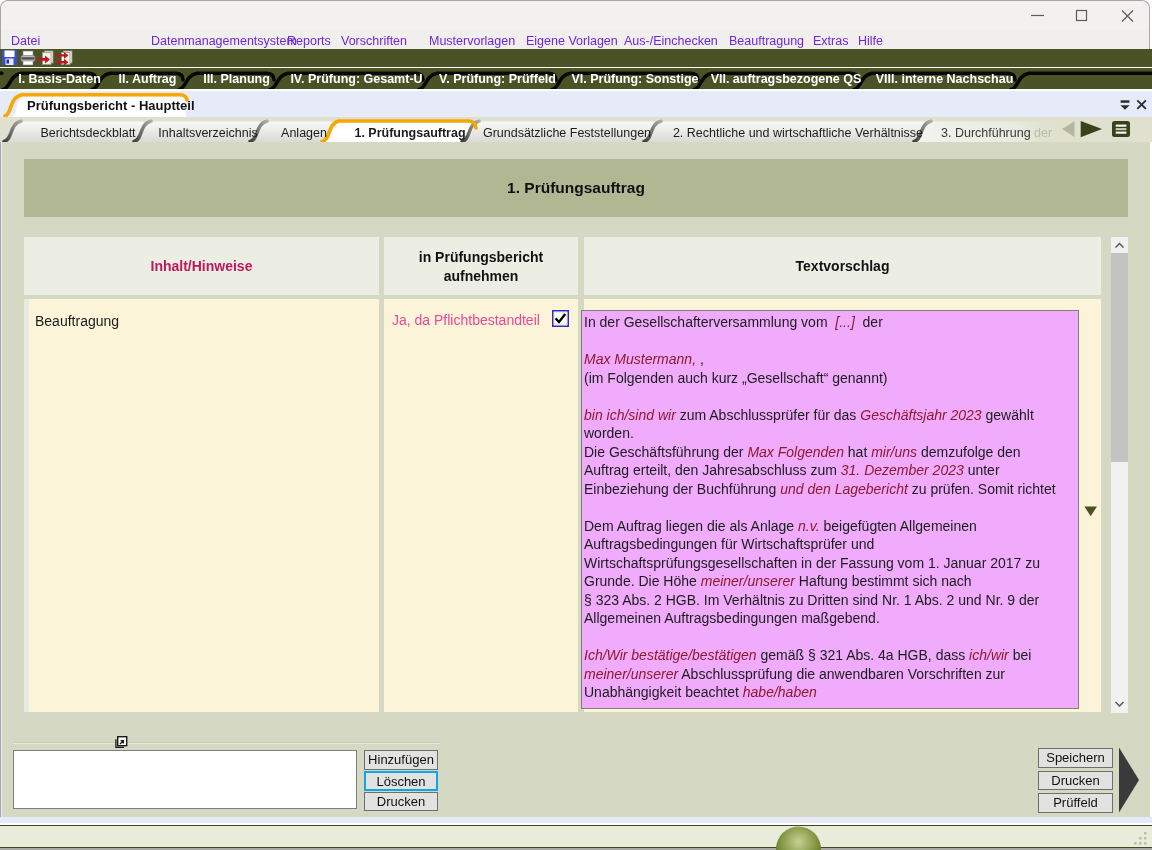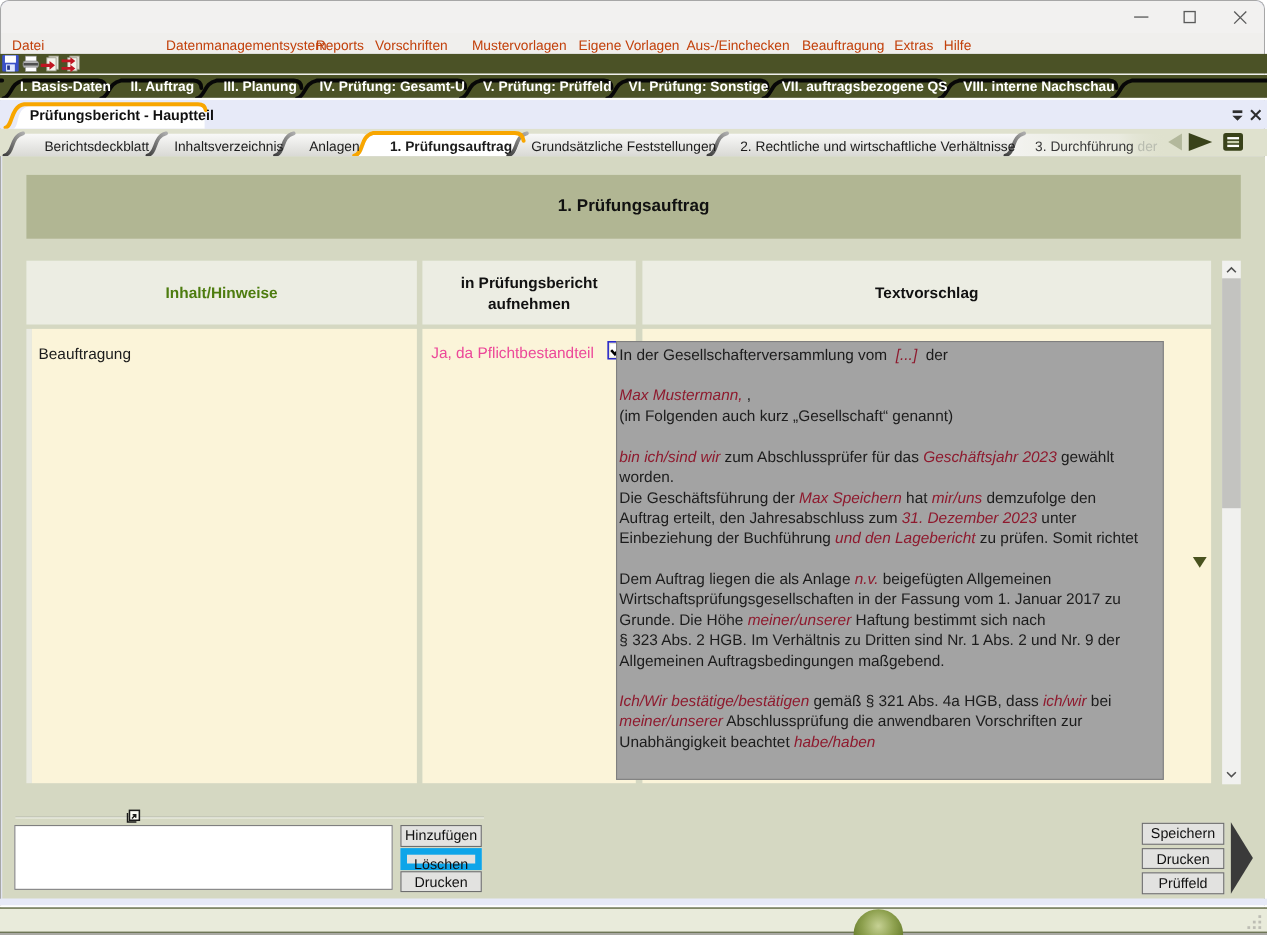--- a/index.html
+++ b/index.html
@@ -10,21 +10,21 @@
 
 <div class="abs" style="left:0;top:0;width:1150px;height:850px;border:1px solid #a7a7a7;border-bottom:none;border-radius:8px 8px 0 0;box-sizing:border-box;background:#e7eaf8;"></div>
 
 <div class="abs" style="left:1px;top:1px;width:1148px;height:29px;background:#f2f1f0;border-radius:8px 8px 0 0;"></div>
 <svg class="abs" style="left:1020px;top:0" width="130" height="30">
   <line x1="11" y1="15.5" x2="24" y2="15.5" stroke="#5a5a5a" stroke-width="1.2"></line>
   <rect x="56.5" y="10.5" width="10" height="10" fill="none" stroke="#5a5a5a" stroke-width="1.2"></rect>
   <path d="M102,10.5 L113,21.5 M113,10.5 L102,21.5" stroke="#5a5a5a" stroke-width="1.2"></path>
 </svg>
 
-<div class="abs" style="left:1px;top:30px;width:1148px;height:18.5px;background:#f0efed;font-size:12.5px;color:#c2410c;">
+<div class="abs" style="left:1px;top:30px;width:1148px;height:18.5px;background:#f0efed;font-size:12.5px;color:#6d28d9;">
     <span style="position:absolute;left:10px;top:3.5px">Datei</span>
     <span style="position:absolute;left:50px;top:21px">Zahlenmodul</span>
     <span style="position:absolute;left:150px;top:3.5px">Datenmanagementsystem</span>
     <span style="position:absolute;left:286px;top:3.5px">Reports</span>
     <span style="position:absolute;left:340px;top:3.5px">Vorschriften</span>
     <span style="position:absolute;left:428px;top:3.5px">Mustervorlagen</span>
     <span style="position:absolute;left:525px;top:3.5px">Eigene Vorlagen</span>
     <span style="position:absolute;left:623px;top:3.5px">Aus-/Einchecken</span>
     <span style="position:absolute;left:728px;top:3.5px">Beauftragung</span>
     <span style="position:absolute;left:812px;top:3.5px">Extras</span>
@@ -130,50 +130,51 @@
   <rect x="1115.7" y="14.6" width="10.7" height="2.1" fill="#ffffff"></rect>
 </svg>
 
 <div class="abs" style="left:2px;top:142px;width:1148px;height:675px;background:#d5d8c2;"></div>
 <div class="abs" style="left:24px;top:159px;width:1104px;height:58px;background:#b1b693;"></div>
 <div class="abs" style="left:24px;top:159px;width:1104px;height:58px;line-height:58px;text-align:center;font-size:15.5px;font-weight:bold;color:#111;">1. Prüfungsauftrag</div>
 
 <div class="abs" style="left:24px;top:237px;width:355px;height:58px;background:#ecede3;"></div>
 <div class="abs" style="left:384px;top:237px;width:194px;height:58px;background:#ecede3;"></div>
 <div class="abs" style="left:584px;top:237px;width:517px;height:58px;background:#ecede3;"></div>
-<div class="abs" style="left:24px;top:258px;width:355px;text-align:center;font-size:14px;font-weight:bold;color:#4d7c0f;">Inhalt/Hinweise</div>
+<div class="abs" style="left:24px;top:258px;width:355px;text-align:center;font-size:14px;font-weight:bold;color:#be185d;">Inhalt/Hinweise</div>
 <div class="abs" style="left:384px;top:248px;width:194px;text-align:center;font-size:14px;font-weight:bold;color:#111;line-height:19px;">in Prüfungsbericht<br>aufnehmen</div>
 <div class="abs" style="left:584px;top:258px;width:517px;text-align:center;font-size:14px;font-weight:bold;color:#111;">Textvorschlag</div>
 
 <div class="abs" style="left:24px;top:299px;width:5px;height:413px;background:#e9eae1;"></div>
 <div class="abs" style="left:29px;top:299px;width:350px;height:413px;background:#fbf4d9;"></div>
 <div class="abs" style="left:384px;top:299px;width:194px;height:413px;background:#fbf4d9;"></div>
 <div class="abs" style="left:584px;top:299px;width:517px;height:413px;background:#fbf4d9;"></div>
 <div class="abs" style="left:35px;top:313px;font-size:14px;color:#1c1c1c;">Beauftragung</div>
 <div class="abs" style="left:392px;top:312px;font-size:14px;color:#ec4899;">Ja, da Pflichtbestandteil</div>
 <svg class="abs" style="left:552px;top:310px" width="17" height="17">
   <rect x="0.8" y="0.8" width="15.4" height="15.4" fill="#ffffff" stroke="#2b2bc8" stroke-width="1.6"></rect>
   <rect x="2.2" y="2.2" width="12.6" height="12.6" fill="none" stroke="#e3e3cf" stroke-width="1"></rect>
   <path d="M3.6,8.4 L7,12 L13.2,4" stroke="#000" stroke-width="2.3" fill="none"></path>
 </svg>
 
-<div class="abs" style="left:560px;top:310px;width:498px;height:399px;background:#a3a3a3;border:1px solid #7f7f7f;box-sizing:border-box;overflow:hidden;">
+<div class="abs" style="left:581px;top:310px;width:498px;height:399px;background:#f0abfc;border:1px solid #7f7f7f;box-sizing:border-box;overflow:hidden;">
   <div style="position:absolute;left:2px;top:2px;width:494px;font-size:14px;line-height:18.5px;color:#1c1c1c;">
       <div style="white-space:nowrap;height:18.5px">In der Gesellschafterversammlung vom&nbsp; <i style="color:#8e1a2e">[...]</i>&nbsp; der</div>
       <div style="white-space:nowrap;height:18.5px">&nbsp;</div>
       <div style="white-space:nowrap;height:18.5px"><i style="color:#8e1a2e">Max Mustermann,</i> ,</div>
       <div style="white-space:nowrap;height:18.5px">(im Folgenden auch kurz „Gesellschaft“ genannt)</div>
       <div style="white-space:nowrap;height:18.5px">&nbsp;</div>
       <div style="white-space:nowrap;height:18.5px"><i style="color:#8e1a2e">bin ich/sind wir</i> zum Abschlussprüfer für das <i style="color:#8e1a2e">Geschäftsjahr 2023</i> gewählt</div>
       <div style="white-space:nowrap;height:18.5px">worden.</div>
-      <div style="white-space:nowrap;height:18.5px">Die Geschäftsführung der <i style="color:#8e1a2e">Max Speichern</i> hat <i style="color:#8e1a2e">mir/uns</i> demzufolge den</div>
+      <div style="white-space:nowrap;height:18.5px">Die Geschäftsführung der <i style="color:#8e1a2e">Max Folgenden</i> hat <i style="color:#8e1a2e">mir/uns</i> demzufolge den</div>
       <div style="white-space:nowrap;height:18.5px">Auftrag erteilt, den Jahresabschluss zum <i style="color:#8e1a2e">31. Dezember 2023</i> unter</div>
       <div style="white-space:nowrap;height:18.5px">Einbeziehung der Buchführung <i style="color:#8e1a2e">und den Lagebericht</i> zu prüfen. Somit richtet</div>
       <div style="white-space:nowrap;height:18.5px">&nbsp;</div>
       <div style="white-space:nowrap;height:18.5px">Dem Auftrag liegen die als Anlage <i style="color:#8e1a2e">n.v.</i> beigefügten Allgemeinen</div>
+      <div style="white-space:nowrap;height:18.5px">Auftragsbedingungen für Wirtschaftsprüfer und</div>
       <div style="white-space:nowrap;height:18.5px">Wirtschaftsprüfungsgesellschaften in der Fassung vom 1. Januar 2017 zu</div>
       <div style="white-space:nowrap;height:18.5px">Grunde. Die Höhe <i style="color:#8e1a2e">meiner/unserer</i> Haftung bestimmt sich nach</div>
       <div style="white-space:nowrap;height:18.5px">§ 323 Abs. 2 HGB. Im Verhältnis zu Dritten sind Nr. 1 Abs. 2 und Nr. 9 der</div>
       <div style="white-space:nowrap;height:18.5px">Allgemeinen Auftragsbedingungen maßgebend.</div>
       <div style="white-space:nowrap;height:18.5px">&nbsp;</div>
       <div style="white-space:nowrap;height:18.5px"><i style="color:#8e1a2e">Ich/Wir bestätige/bestätigen</i> gemäß § 321 Abs. 4a HGB, dass <i style="color:#8e1a2e">ich/wir</i> bei</div>
       <div style="white-space:nowrap;height:18.5px"><i style="color:#8e1a2e">meiner/unserer</i> Abschlussprüfung die anwendbaren Vorschriften zur</div>
       <div style="white-space:nowrap;height:18.5px">Unabhängigkeit beachtet <i style="color:#8e1a2e">habe/haben</i></div>
     </div>
 </div>
@@ -191,21 +192,21 @@
 <div class="abs" style="left:14px;top:742px;width:426px;height:2px;background:linear-gradient(#b9bcab,#f6f7f0);"></div>
 <div class="abs" style="left:22px;top:735px;background:#f97316;padding:0 4px;font-size:13.5px;color:#1a1a1a;margin-top:48px;">Dateianhänge&nbsp;&nbsp;&nbsp;</div>
 <svg class="abs" style="left:114px;top:735px" width="15" height="15">
   <rect x="3.7" y="1.7" width="9" height="9" fill="#fbfbf5" stroke="#1a1a1a" stroke-width="1.4"></rect>
   <path d="M6,9 L9,6 M6.6,5.6 H9.4 V8.4" stroke="#1a1a1a" stroke-width="1.3" fill="none"></path>
   <path d="M1.9,4.2 V12.3 H10" stroke="#1a1a1a" stroke-width="1.3" fill="none"></path>
 </svg>
 <div class="abs" style="left:13px;top:750px;width:344px;height:59px;background:#ffffff;border:1px solid #7f7f7f;box-sizing:border-box;"></div>
 
 <div class="abs" style="left:364px;top:750px;width:74px;height:19.5px;background:#e2e2e0;border:1px solid #6e6e6e;box-sizing:border-box;text-align:center;font-size:13px;line-height:17px;color:#111;">Hinzufügen</div>
-<div class="abs" style="left:364px;top:771px;width:74px;height:19.5px;background:#e2e2e0;border:6px solid #0ea5e9;box-sizing:border-box;text-align:center;font-size:13px;line-height:17px;color:#111;">Löschen</div>
+<div class="abs" style="left:364px;top:771px;width:74px;height:19.5px;background:#e2e2e0;border:2px solid #0ea5e9;box-sizing:border-box;text-align:center;font-size:13px;line-height:17px;color:#111;">Löschen</div>
 <div class="abs" style="left:364px;top:791.5px;width:74px;height:19.5px;background:#e2e2e0;border:1px solid #6e6e6e;box-sizing:border-box;text-align:center;font-size:13px;line-height:17px;color:#111;">Drucken</div>
 
 <div class="abs" style="left:1038px;top:748px;width:75px;height:19.5px;background:#e2e2e0;border:1px solid #6e6e6e;box-sizing:border-box;text-align:center;font-size:13px;line-height:17px;color:#111;">Speichern</div>
 <div class="abs" style="left:1038px;top:770.5px;width:75px;height:19.5px;background:#e2e2e0;border:1px solid #6e6e6e;box-sizing:border-box;text-align:center;font-size:13px;line-height:17px;color:#111;">Drucken</div>
 <div class="abs" style="left:1038px;top:793px;width:75px;height:19.5px;background:#e2e2e0;border:1px solid #6e6e6e;box-sizing:border-box;text-align:center;font-size:13px;line-height:17px;color:#111;">Prüffeld</div>
 <svg class="abs" style="left:1118px;top:747px" width="22" height="66">
     <path d="M1,0.5 L21,33 L1,65.5 Z" fill="#3a3a3a"></path>
   </svg>
 
 <div class="abs" style="left:0;top:817px;width:1152px;height:6px;background:#e7eaf8;"></div>

